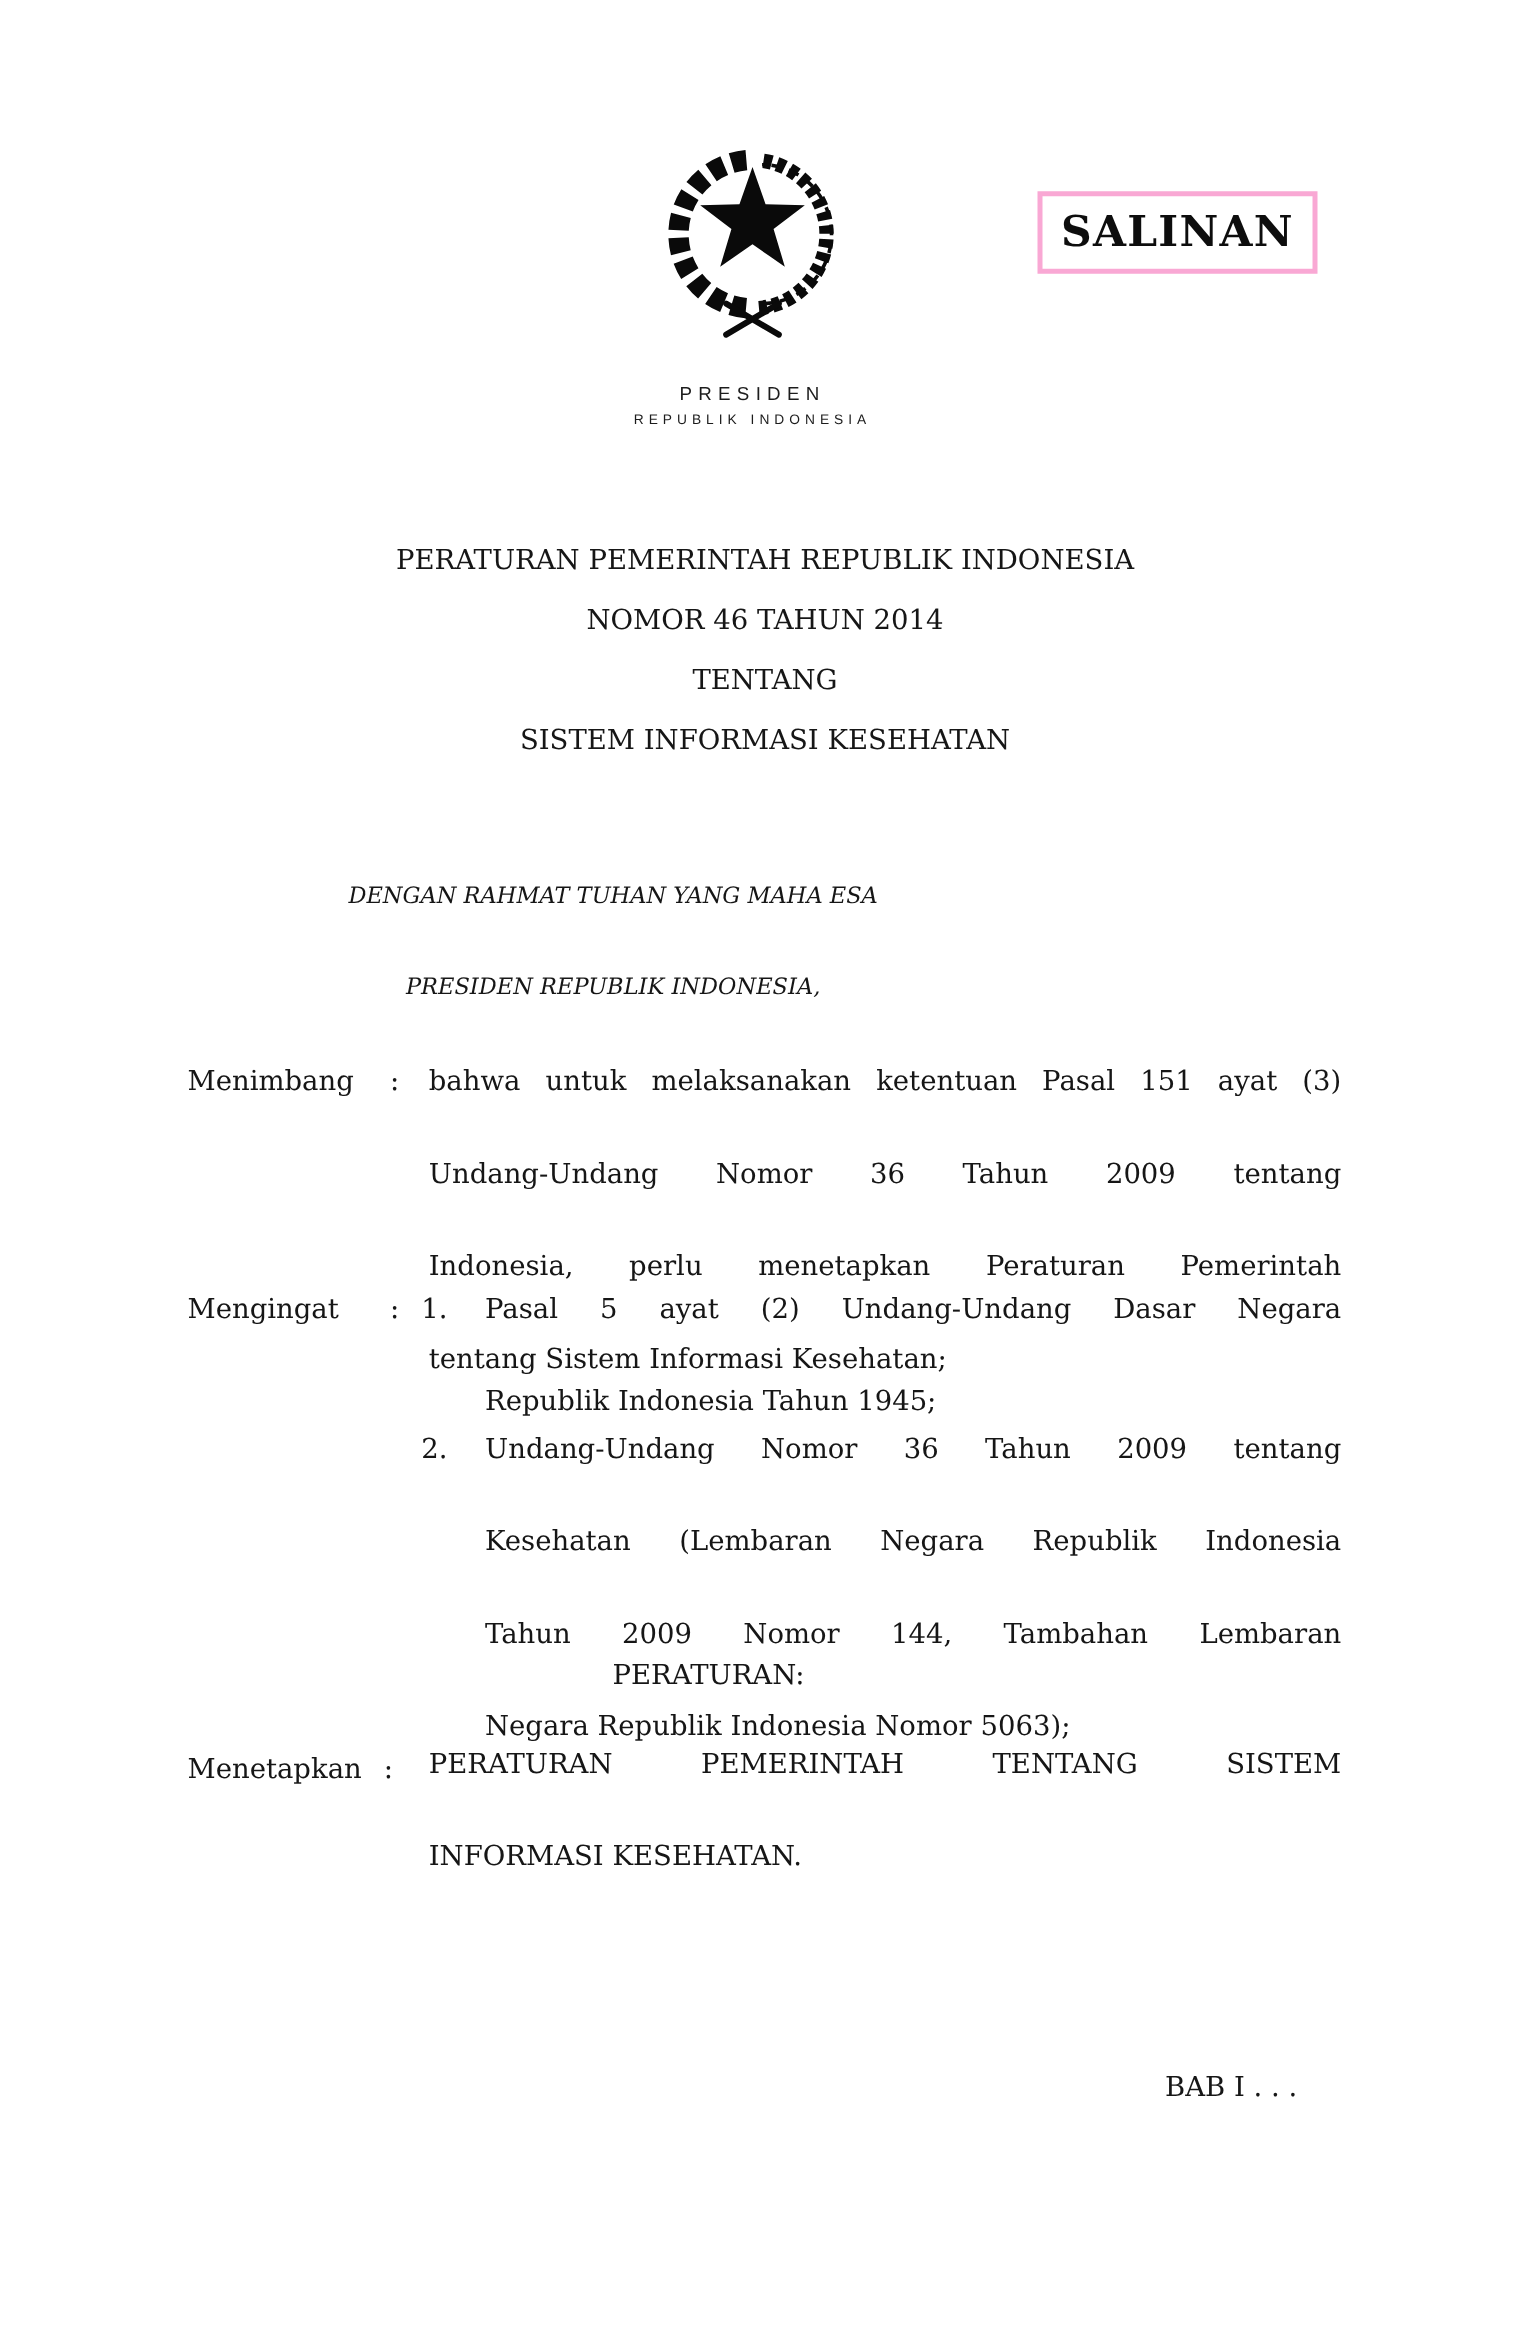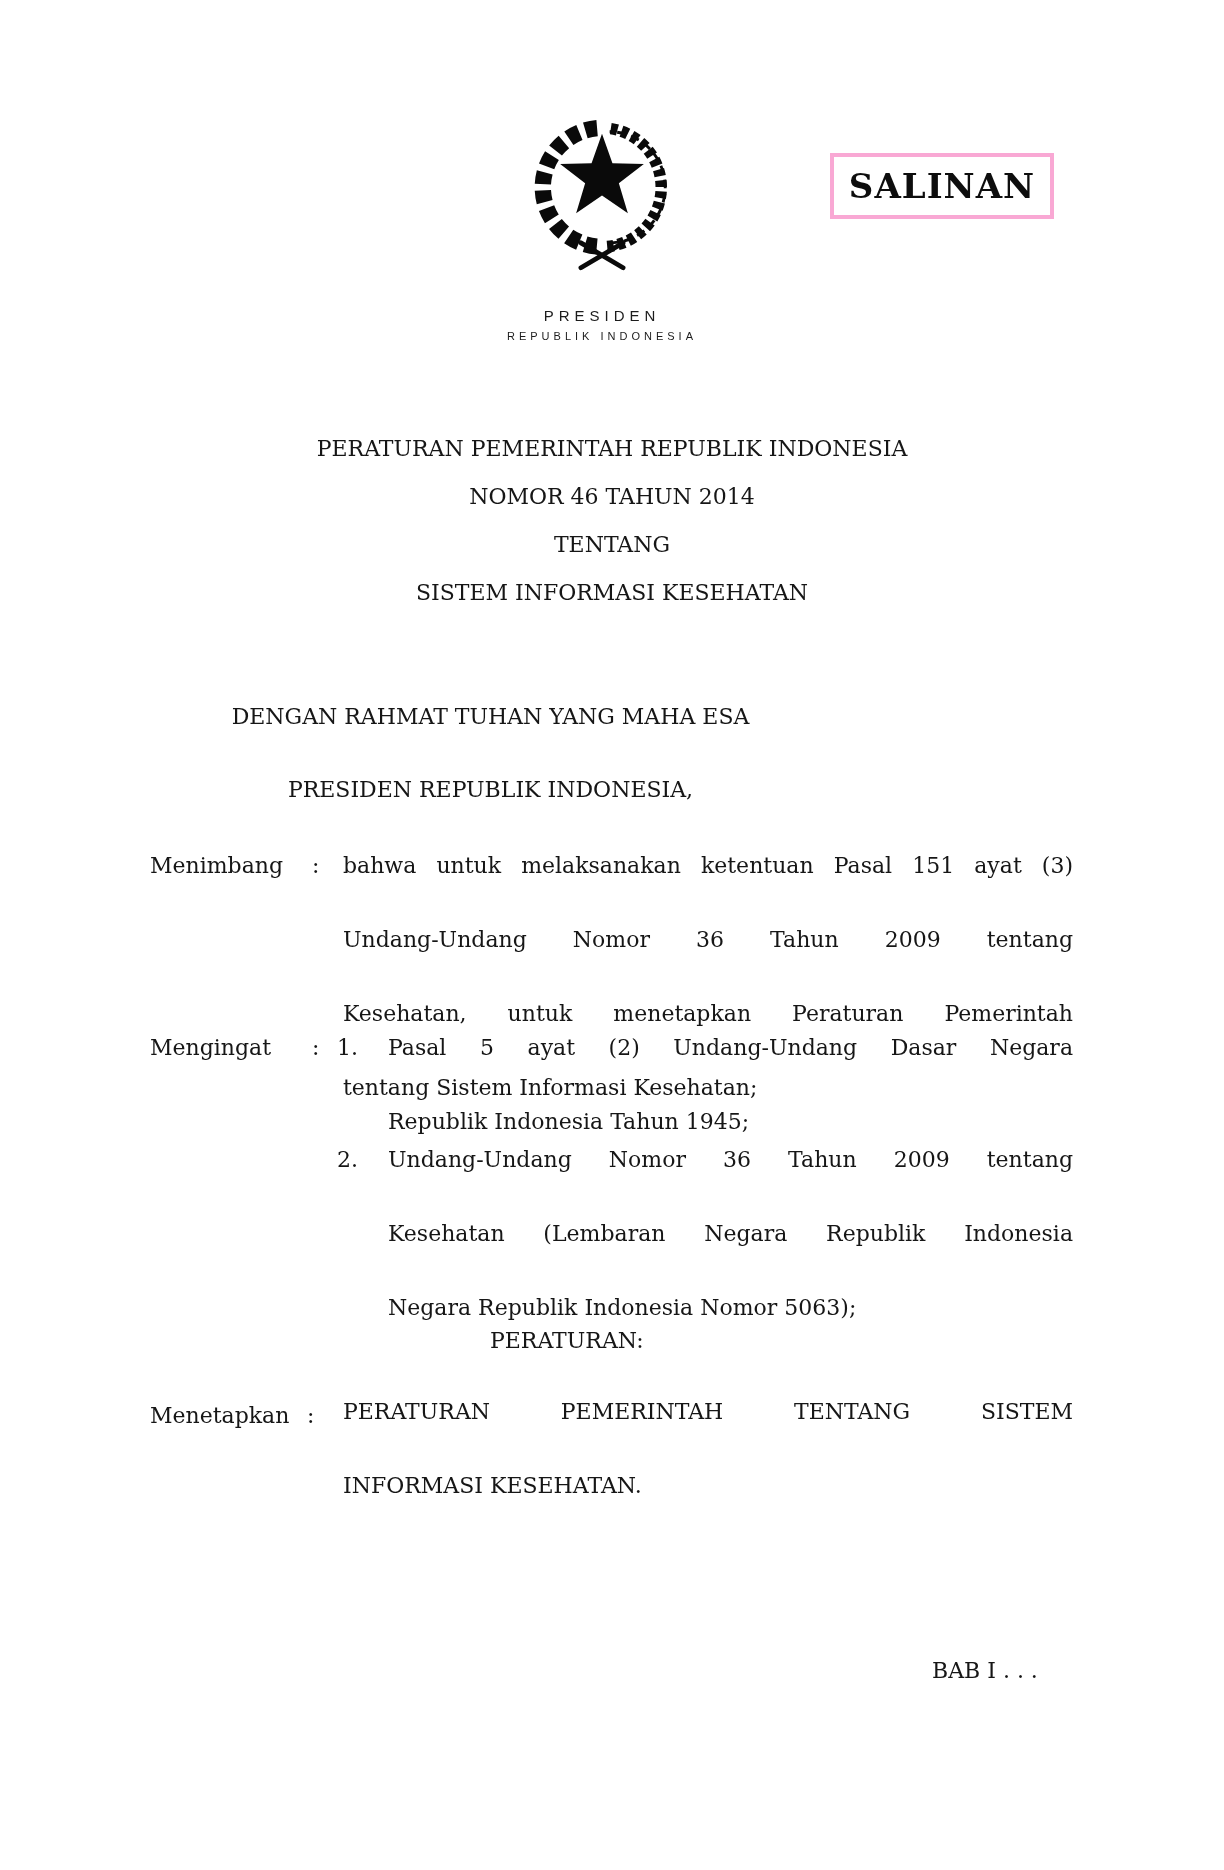--- a/index.html
+++ b/index.html
@@ -27,21 +27,21 @@
   .stamp{
     left:830px;top:153px;width:224px;height:66px;
     border:4px solid #f9a8d4;
     display:flex;align-items:center;justify-content:center;
     font-weight:700;font-size:34px;letter-spacing:1px;
     color:#0d0d0d;
     box-sizing:border-box;
   }
   
   .title-block{left:0;top:425px;width:1224px;text-align:center;font-size:22px;line-height:48px;}
-  .preamble-line{left:0;width:981px;text-align:center;font-size:22px;line-height:30px;}
+  .preamble-line{left:0;width:981px;text-align:center;font-size:18px;line-height:30px;font-style:italic;}
   
   .body-label{font-size:22px;line-height:37px;}
   .lines{font-size:22px;line-height:37px;}
   .just{text-align:justify;}
   .just::after{content:"";display:inline-block;width:100%;height:0;}
   .heading-line{font-size:22px;line-height:30px;}
   .catchword{font-size:22px;line-height:30px;}
 </style>
 </head>
 <body>
@@ -77,37 +77,38 @@
   </div>
 
   <div class="abs preamble-line" style="top:702px;">DENGAN RAHMAT TUHAN YANG MAHA ESA</div>
   <div class="abs preamble-line" style="top:775px;">PRESIDEN REPUBLIK INDONESIA,</div>
 
   <div class="abs body-label" style="left:150px;top:847px;">Menimbang</div>
   <div class="abs body-label" style="left:312px;top:847px;">:</div>
   <div class="abs lines" style="left:343px;top:847px;width:730px;">
     <div class="just">bahwa untuk melaksanakan ketentuan Pasal 151 ayat (3)</div>
     <div class="just">Undang-Undang Nomor 36 Tahun 2009 tentang</div>
-    <div class="just">Kesehatan, untuk menetapkan Peraturan Pemerintah</div>
+    <div class="just">Indonesia, perlu menetapkan Peraturan Pemerintah</div>
     <div>tentang Sistem Informasi Kesehatan;</div>
   </div>
 
   <div class="abs body-label" style="left:150px;top:1029px;">Mengingat</div>
   <div class="abs body-label" style="left:312px;top:1029px;">:</div>
 
   <div class="abs body-label" style="left:337px;top:1029px;">1.</div>
   <div class="abs lines" style="left:388px;top:1029px;width:685px;">
     <div class="just">Pasal 5 ayat (2) Undang-Undang Dasar Negara</div>
     <div>Republik Indonesia Tahun 1945;</div>
   </div>
 
   <div class="abs body-label" style="left:337px;top:1141px;">2.</div>
   <div class="abs lines" style="left:388px;top:1141px;width:685px;">
     <div class="just">Undang-Undang Nomor 36 Tahun 2009 tentang</div>
     <div class="just">Kesehatan (Lembaran Negara Republik Indonesia</div>
+    <div class="just">Tahun 2009 Nomor 144, Tambahan Lembaran</div>
     <div>Negara Republik Indonesia Nomor 5063);</div>
   </div>
 
   <div class="abs heading-line" style="left:490px;top:1326px;">PERATURAN:</div>
 
   <div class="abs body-label" style="left:150px;top:1397px;">Menetapkan</div>
   <div class="abs body-label" style="left:307px;top:1397px;">:</div>
   <div class="abs lines" style="left:343px;top:1393px;width:730px;">
     <div class="just">PERATURAN PEMERINTAH TENTANG SISTEM</div>
     <div>INFORMASI KESEHATAN.</div>

